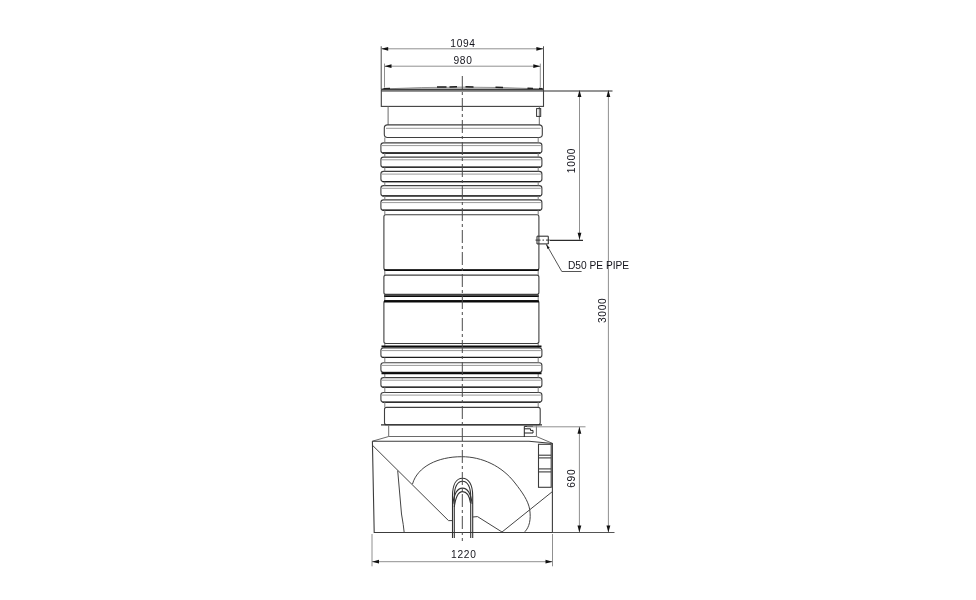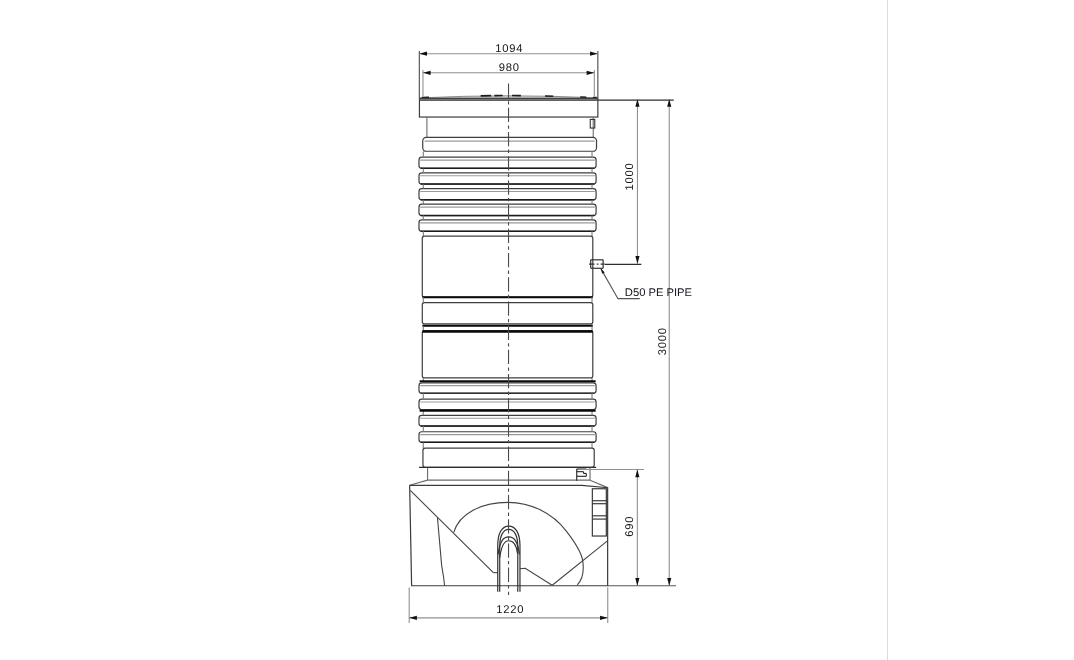--- a/index.html
+++ b/index.html
@@ -1,16 +1,16 @@
 <!DOCTYPE html>
 <html><head>
 <meta charset="utf-8">
 <style>
   html,body{margin:0;padding:0;background:#ffffff;}
-  .wrap{width:807px;height:600px;position:relative;background:#15803d;overflow:hidden;}
+  .wrap{width:807px;height:600px;position:relative;background:#e5e5e5;overflow:hidden;}
   text{font-family:"Liberation Sans", sans-serif;fill:#14141c;}
 </style>
 </head>
 <body>
 <div class="wrap">
 <svg width="976" height="600" viewBox="0 0 976 600" xmlns="http://www.w3.org/2000/svg">
 <defs>
 <path id="arw" d="M0,0 L7,-1.9 L7,1.9 Z" fill="#111"></path>
 </defs>
 <rect x="0" y="0" width="976" height="600" fill="#ffffff"></rect>

